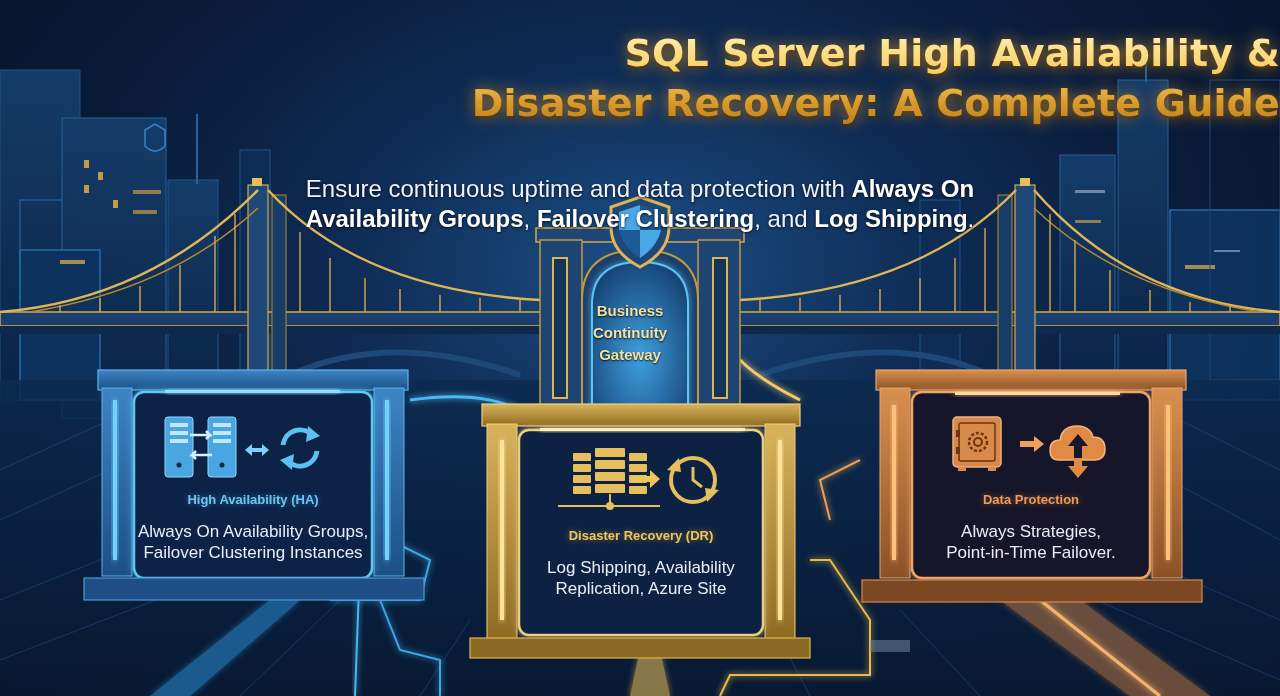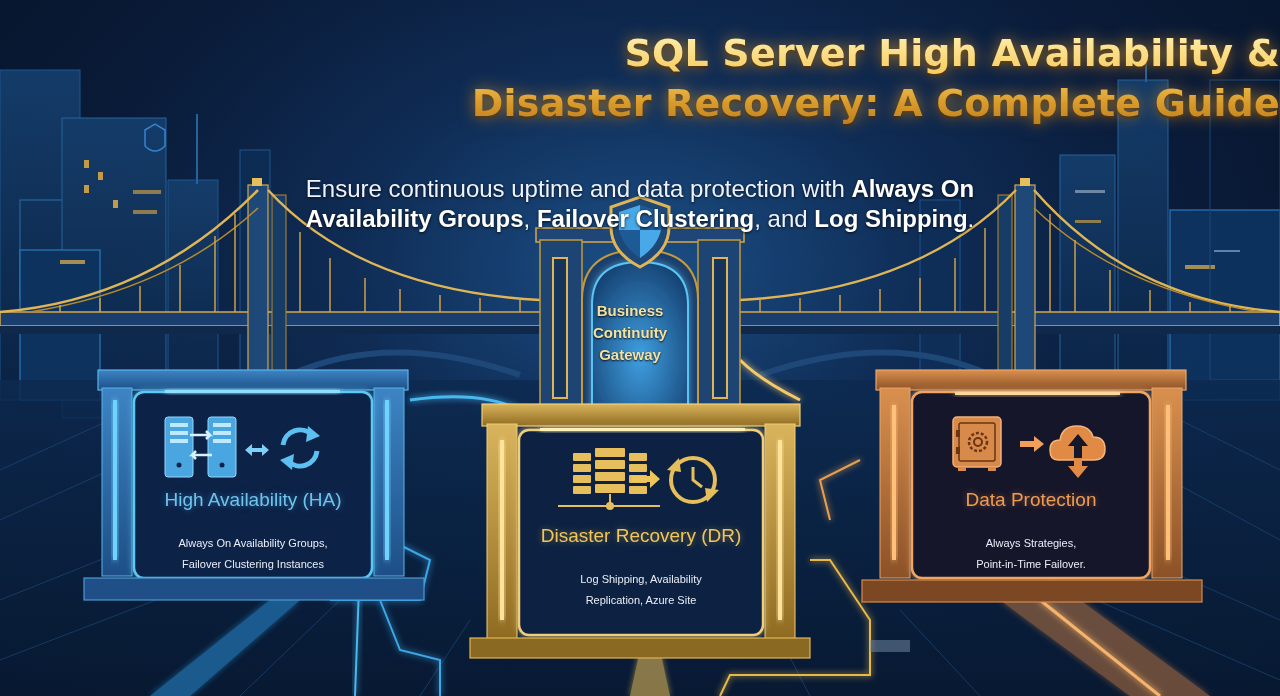--- a/index.html
+++ b/index.html
@@ -24,22 +24,22 @@
     color: #eef3ff; font-size: 24px; line-height: 30px; text-shadow: 0 1px 3px rgba(0,0,0,0.8); margin-top: 44px; }
   .subtitle b { font-weight: bold; color: #ffffff; }
 
   
   .gateway-label { position: absolute; left: 590px; top: 300px; width: 80px; text-align: center;
     color: #f5e0a0; font-weight: bold; font-size: 15px; line-height: 22px;
     text-shadow: 0 1px 2px rgba(0,0,0,0.9); }
 
   
   .panel-text { position: absolute; text-align: center; }
-  .panel-title { font-weight: normal; font-size: 19px; line-height: 26px; }
-  .panel-desc { color: #e9eef6; font-size: 11px; line-height: 21px; margin-top: 20px; }
+  .panel-title { font-weight: bold; font-size: 13px; line-height: 26px; }
+  .panel-desc { color: #e9eef6; font-size: 17px; line-height: 21px; margin-top: 8px; }
 
   .ha .panel-title { color: #6fc4ee; text-shadow: 0 0 6px rgba(80,180,240,0.5); }
   .dr .panel-title { color: #f0c55a; text-shadow: 0 0 6px rgba(240,190,80,0.45); }
   .dp .panel-title { color: #f09a52; text-shadow: 0 0 6px rgba(240,150,80,0.45); }
 </style>
 </head>
 <body>
 
 <div class="scene">
 

